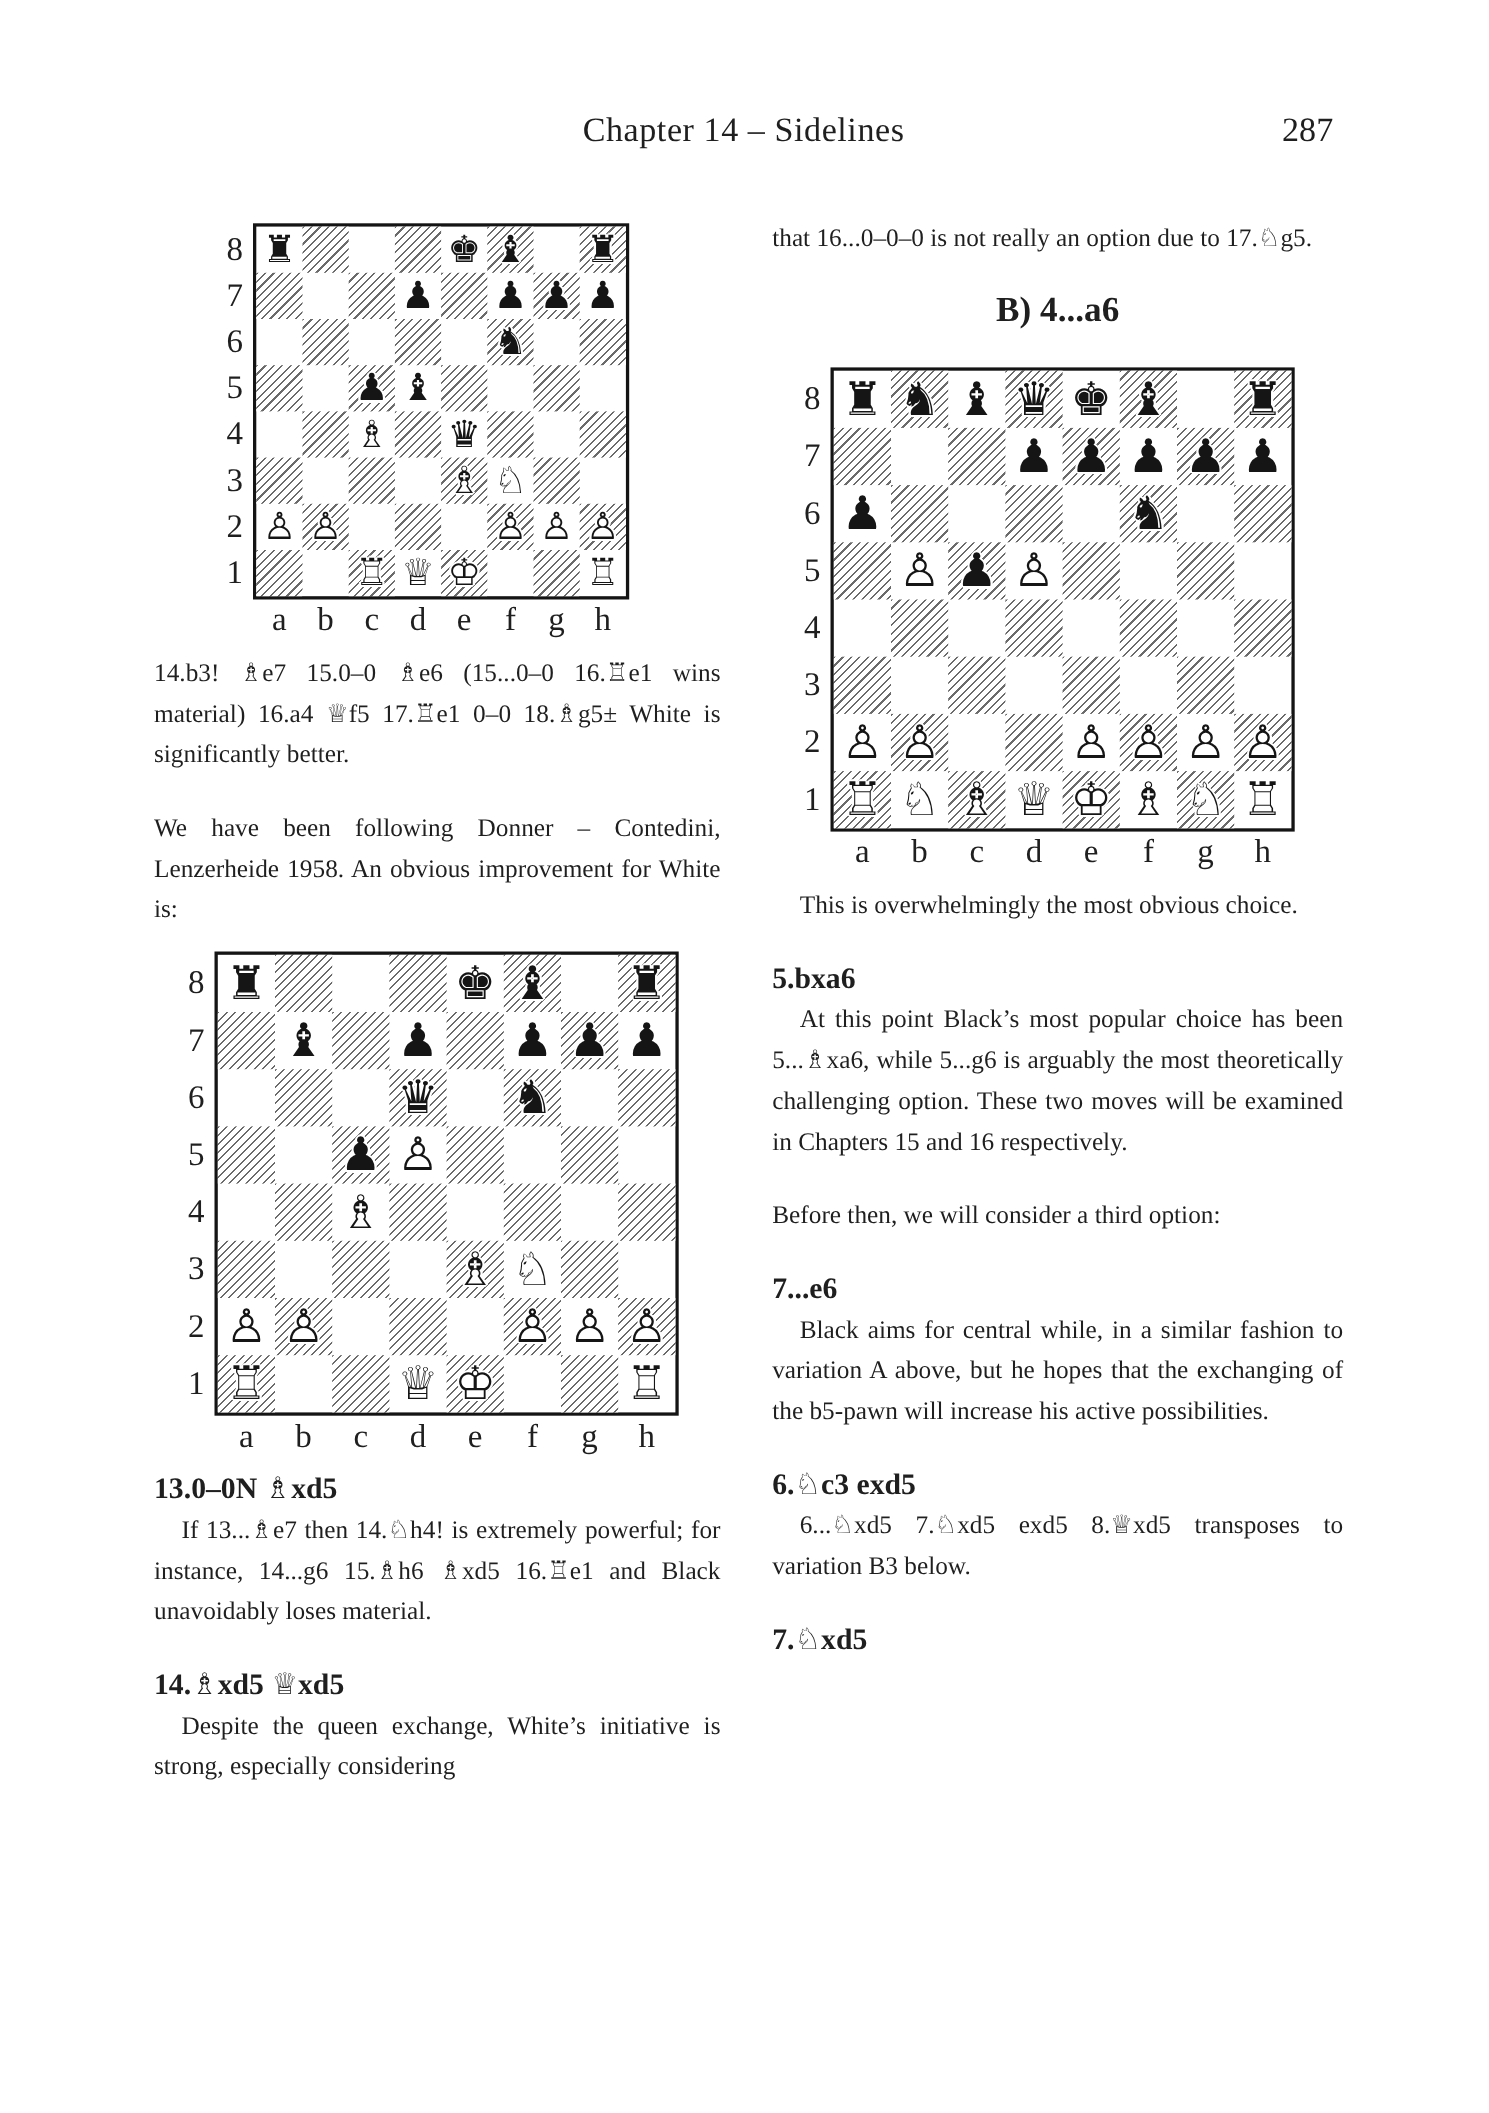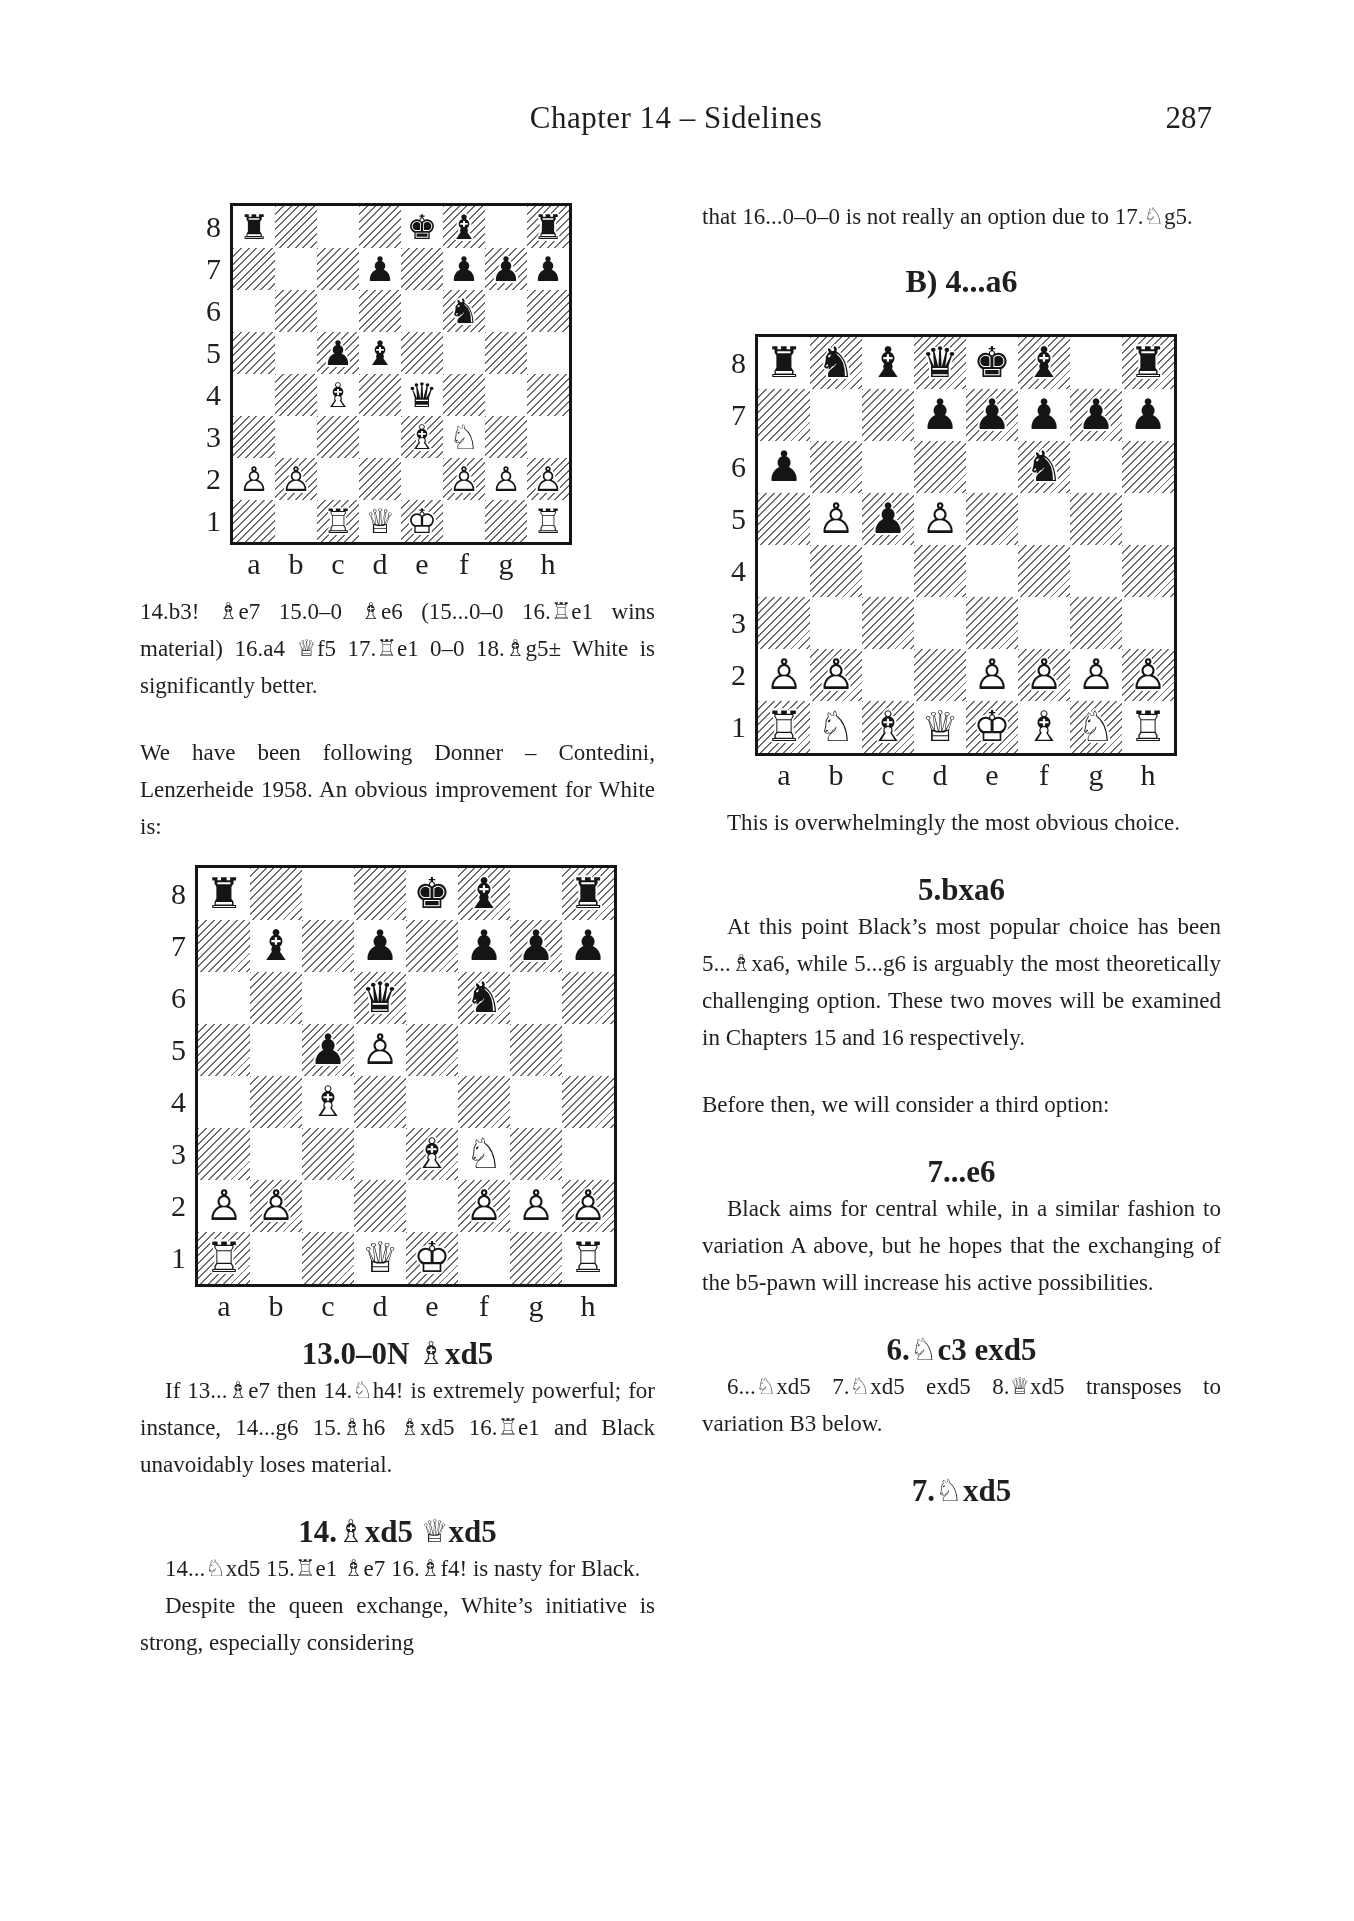--- a/index.html
+++ b/index.html
@@ -17,23 +17,22 @@
   .col{position:absolute;}
   .col-left{left:140px;top:203px;width:515px;}
   .col-right{left:702px;top:198px;width:519px;}
   .para{
     font-size:23px;line-height:37px;text-align:justify;margin:0;
     font-family:"Liberation Serif","DejaVu Sans",serif;
   }
   .para.indent{text-indent:25px;}
   .para.gap{margin-top:30px;}
   .move-heading{
-    font-size:31px;line-height:37px;font-weight:bold;margin:0;
+    font-size:27px;line-height:37px;font-weight:bold;margin:0;
     font-family:"Liberation Serif","DejaVu Sans",serif;
-    text-align:center;
   }
   .move-heading.gap{margin-top:30px;}
   .move-heading.after-diagram{margin-top:10px;}
   .variation-heading{
     font-size:32px;line-height:37px;font-weight:bold;text-align:center;margin:28px 0 0 0;
     font-family:"Liberation Serif","DejaVu Sans",serif;
   }
   .diagram{margin-top:20px;margin-bottom:12px;}
   .diagram.first{margin-top:0;}
   .board-wrap{display:flex;align-items:flex-start;}
@@ -397,21 +396,20 @@
         <div class="file-label" style="width: 52px;">d</div>
         <div class="file-label" style="width: 52px;">e</div>
         <div class="file-label" style="width: 52px;">f</div>
         <div class="file-label" style="width: 52px;">g</div>
         <div class="file-label" style="width: 52px;">h</div>
       </div>
     </div>
     <p class="move-heading after-diagram">13.0–0N ♗xd5</p>
     <p class="para indent">If 13...♗e7 then 14.♘h4! is extremely powerful; for instance, 14...g6 15.♗h6 ♗xd5 16.♖e1 and Black unavoidably loses material.</p>
     <p class="move-heading gap">14.♗xd5 ♕xd5</p>
-    <p class="para indent">14...♘xd5 15.♖e1 ♗e7 16.♗f4! is nasty for Black.</p>
     <p class="para indent">Despite the queen exchange, White’s initiative is strong, especially considering</p>
   </div>
 <div class="col col-right" id="col-right">
     <p class="para">that 16...0–0–0 is not really an option due to 17.♘g5.</p>
     <p class="variation-heading">B) 4...a6</p>
     <div class="diagram" style="margin-left: 23px; margin-top: 34px;">
       <div class="board-wrap">
         <div class="ranks">
           <div class="rank-label" style="height: 52px;">8</div>
           <div class="rank-label" style="height: 52px;">7</div>

